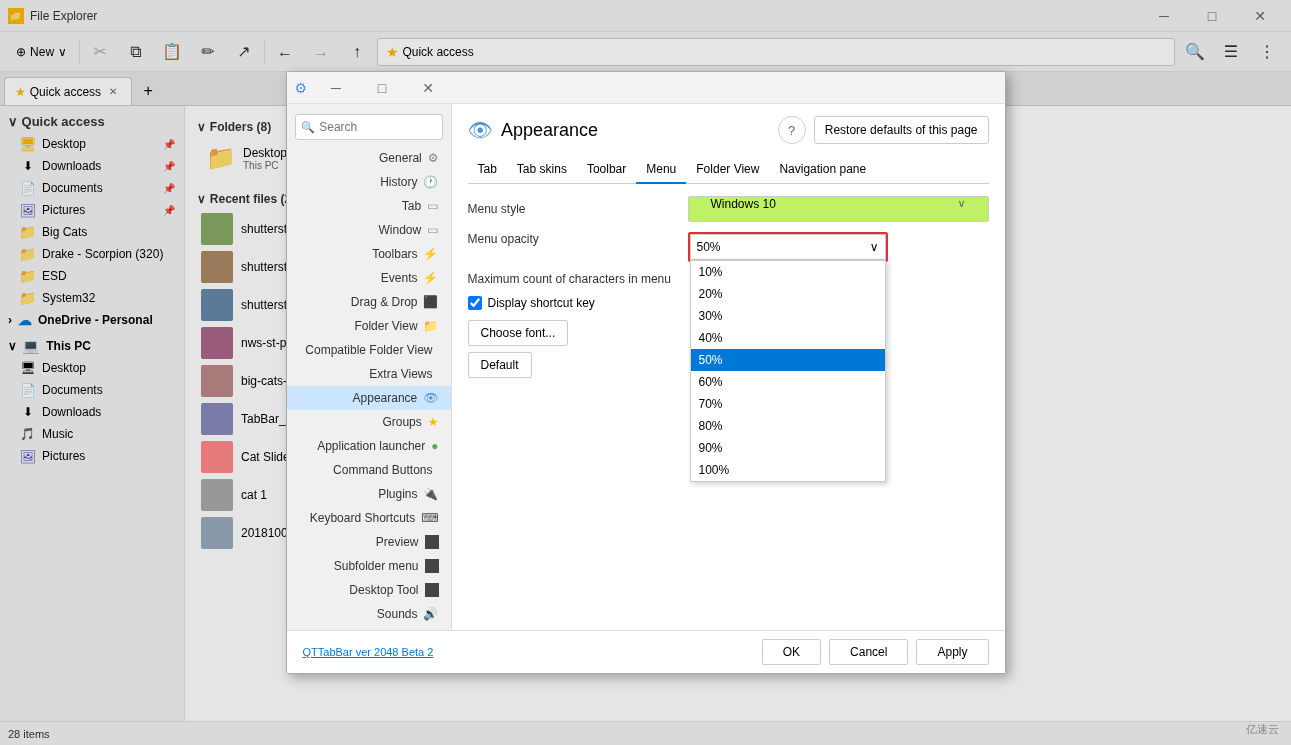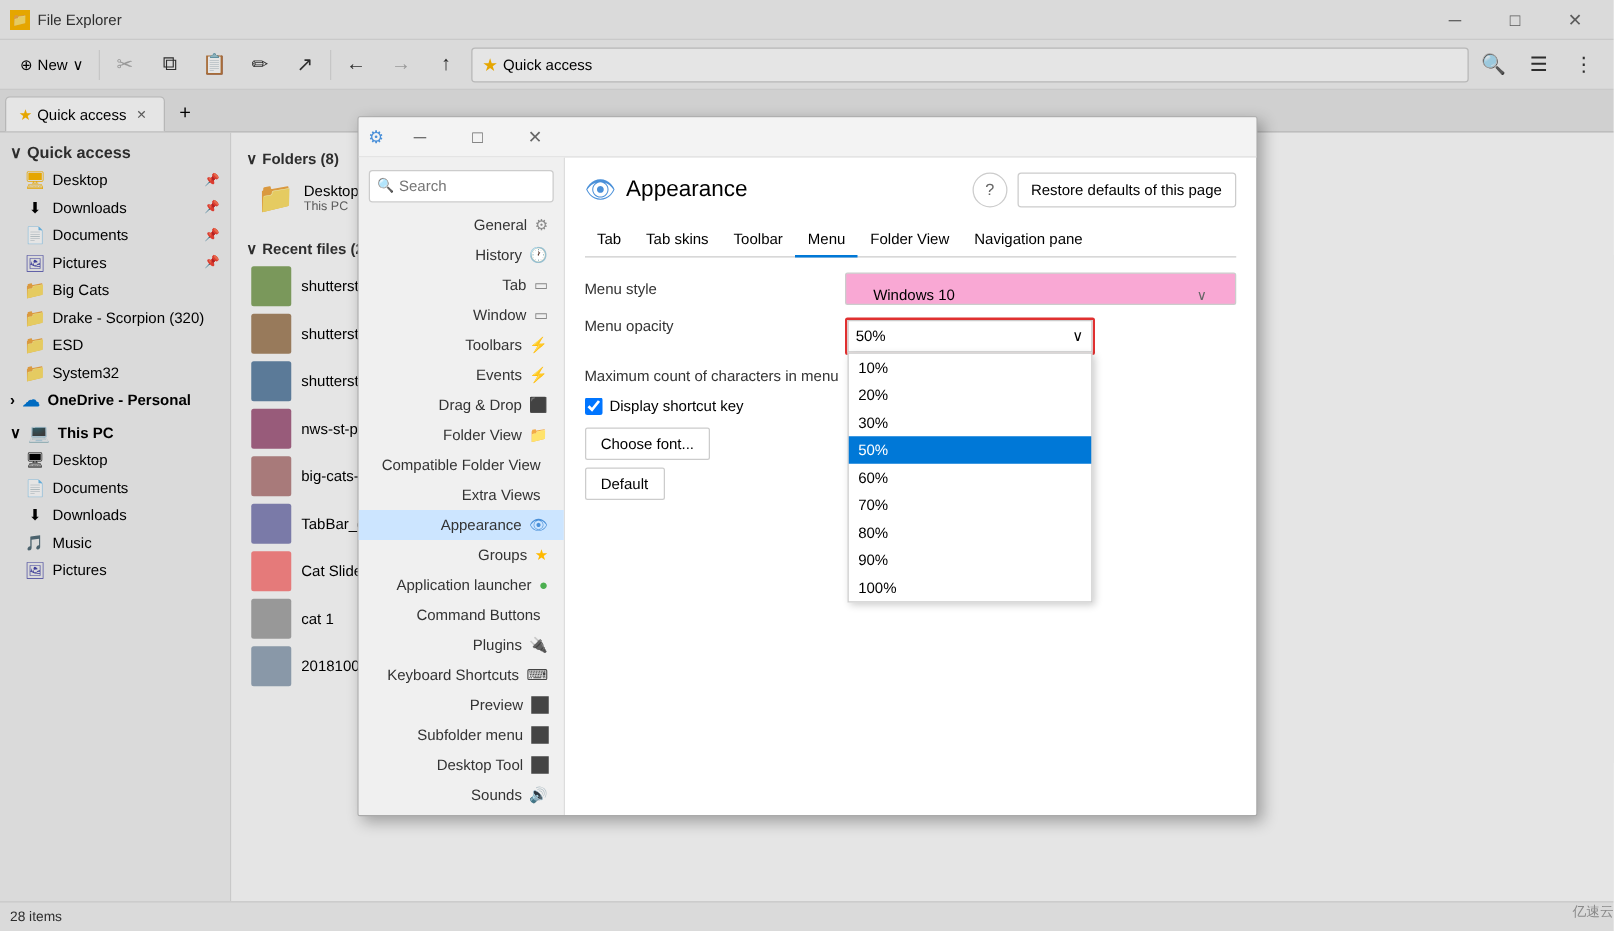--- a/index.html
+++ b/index.html
@@ -301,29 +301,29 @@
     }
     .dialog-tab {
       padding: 6px 10px; font-size: 12px; cursor: pointer;
       border-bottom: 2px solid transparent; margin-bottom: -1px;
     }
     .dialog-tab.active { border-bottom-color: #0078d7; font-weight: 500; }
 
     
     .form-row {
       display: flex; align-items: center;
-      margin-bottom: 10px; gap: 8px;
+      margin-bottom: 10px; gap: 20px;
     }
     .form-label { font-size: 12px; min-width: 200px; color: #333; }
     .form-select {
       flex: 1; height: 26px;
       border: 1px solid #ccc; border-radius: 2px;
       padding: 0 22px; font-size: 12px;
-      display: flex; align-items: flex-end; justify-content: space-between;
-      background: #f9a8d4; cursor: pointer; position: relative;
+      display: flex; align-items: flex-start; justify-content: space-between;
+      background: #bef264; cursor: pointer; position: relative;
     }
     .form-select-dropdown { font-size: 11px; color: #666; }
 
     
     .dropdown-open {
       border: 2px solid #e03030;
       border-radius: 2px;
       position: relative;
     }
     .dropdown-container {
@@ -380,21 +380,21 @@
       background: white; cursor: pointer; font-size: 12px;
     }
 
     
     ::-webkit-scrollbar { width: 8px; }
     ::-webkit-scrollbar-track { background: #f1f1f1; }
     ::-webkit-scrollbar-thumb { background: #ccc; }
 
     
     .watermark {
-      position: absolute; bottom: 8px; right: 0;
+      position: absolute; bottom: 8px; right: 12px;
       font-size: 11px; color: #999;
     }
   </style>
 </head>
 <body>
 
 <div class="file-explorer">
 
   <div class="title-bar">
     <div class="title-bar-icon">📁</div>
@@ -733,20 +733,21 @@
               <div class="dropdown-open" style="min-width:200px;">
                 <div class="dropdown-container">
                   <div class="dropdown-selected">
                     <span>50%</span>
                     <span>∨</span>
                   </div>
                   <div class="dropdown-list">
                     <div class="dropdown-item">10%</div>
                     <div class="dropdown-item">20%</div>
                     <div class="dropdown-item">30%</div>
+                    <div class="dropdown-item">40%</div>
                     <div class="dropdown-item selected">50%</div>
                     <div class="dropdown-item">60%</div>
                     <div class="dropdown-item">70%</div>
                     <div class="dropdown-item">80%</div>
                     <div class="dropdown-item">90%</div>
                     <div class="dropdown-item">100%</div>
                   </div>
                 </div>
               </div>
             </div>
@@ -765,17 +766,23 @@
                 <button class="action-btn">Choose font...</button>
               </div>
               <div>
                 <button class="action-btn">Default</button>
               </div>
             </div>
           </div>
         </div>
       </div>
 
+      <div class="dialog-footer">
+        <span class="dialog-footer-link">QTTabBar ver 2048 Beta 2</span>
+        <button class="footer-btn">OK</button>
+        <button class="footer-btn">Cancel</button>
+        <button class="footer-btn">Apply</button>
+      </div>
     </div>
   </div>
 
   <div class="watermark">亿速云</div>
 </div>
 
 </body></html>

